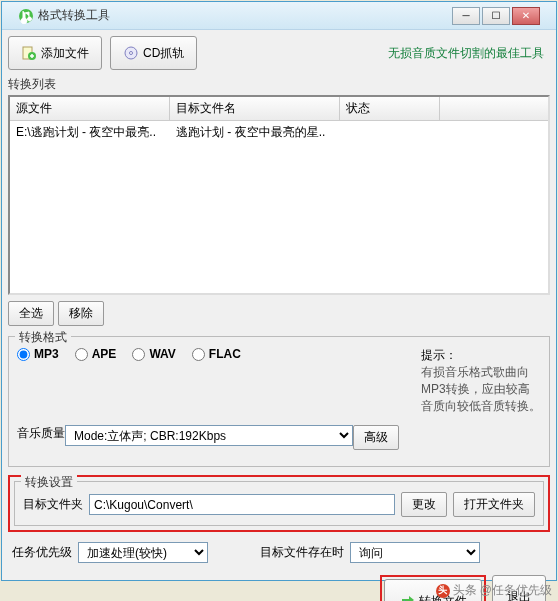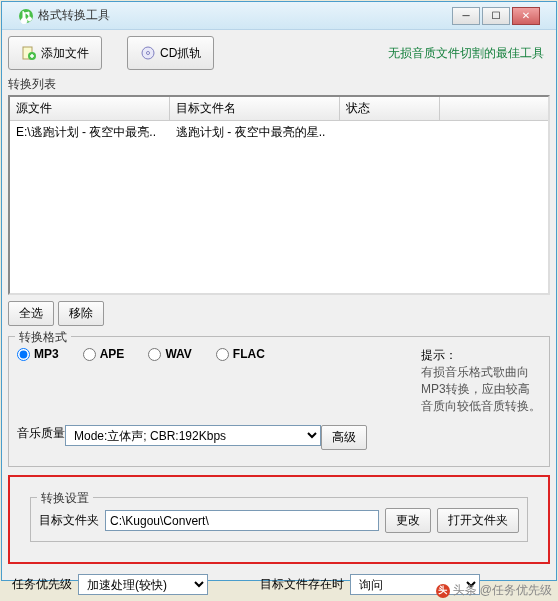--- a/index.html
+++ b/index.html
@@ -5,42 +5,42 @@
 *{box-sizing:border-box;margin:0;padding:0;font-family:"Microsoft YaHei",SimSun,sans-serif;font-size:12px}
 body{background:#ece9d8;width:558px;height:601px;position:relative;overflow:hidden}
 .win{border:1px solid #4a9dcc;background:#f0f0f0;width:556px;height:580px;margin:1px}
 .titlebar{height:28px;background:linear-gradient(#e8f4fb,#d0e7f5);display:flex;align-items:center;padding:0 16px;border-bottom:1px solid #b8d4e8}
 .ticon{width:16px;height:16px;margin-right:4px}
 .ttext{flex:1;color:#333}
 .wbtn{width:28px;height:18px;border:1px solid #8ea5b5;margin-left:2px;background:linear-gradient(#f8f8f8,#e0e0e0);display:flex;align-items:center;justify-content:center;font-size:10px;cursor:pointer}
 .wbtn.close{background:linear-gradient(#f0a0a0,#d06060);color:#fff;border-color:#a04040}
 .content{padding:6px;background:#f0f0f0;height:550px}
 .toprow{display:flex;align-items:center;margin-bottom:6px}
-.btn{height:32px;padding:16px 12px;border:1px solid #999;background:linear-gradient(#fcfcfc,#e8e8e8);border-radius:3px;display:flex;align-items:center;cursor:pointer;margin-right:25px}
+.btn{height:32px;padding:16px 12px;border:1px solid #999;background:linear-gradient(#fcfcfc,#e8e8e8);border-radius:3px;display:flex;align-items:center;cursor:pointer;margin-right:8px}
 .btn .ico{width:16px;height:16px;margin-right:4px}
 .tagline{margin-left:auto;color:#15803d;margin-right:6px}
 .section-lbl{color:#333;margin:4px 0 2px}
 .listpane{border:2px inset #ddd;background:#fff;height:200px;overflow:auto}
 .listhdr{display:flex;background:linear-gradient(#fdfdfd,#ebebeb);border-bottom:1px solid #ccc}
 .listhdr>div{padding:3px 6px;border-right:1px solid #ccc}
 .col1{width:160px}.col2{width:170px}.col3{width:100px}
 .listrow{display:flex;padding:2px 0}
 .listrow>div{padding:1px 6px;white-space:nowrap;overflow:hidden}
 .rowbtns{margin-top:6px;display:flex;gap:4px}
 .sbtn{padding:3px 10px;border:1px solid #999;background:linear-gradient(#fcfcfc,#e8e8e8);border-radius:2px;cursor:pointer}
 .group{border:1px solid #bbb;margin-top:10px;padding:10px 8px 16px;position:relative;background:#f0f0f0}
 .group-title{position:absolute;top:-8px;left:6px;background:#f0f0f0;padding:0 4px;color:#333}
 .fmtrow{display:flex;align-items:flex-start;gap:16px}
-.radios{display:flex;gap:24px;align-items:center}
+.radios{display:flex;gap:16px;align-items:center}
 .radios label{display:flex;align-items:center;gap:4px;font-size:15px;font-weight:bold;cursor:pointer}
 .tip{font-size:11px;color:#555;width:120px;margin-left:auto}
 .tip .tt{font-weight:normal;color:#000}
 .qrow{display:flex;margin-top:10px}
 select,input[type=text]{border:1px solid #7a9ab5;padding:2px 4px;background:#fff;height:21px}
-.redbox{border:2px solid #d22;padding:20px;margin-top:8px}
+.redbox{border:2px solid #d22;padding:4px;margin-top:8px}
 .settings{border:1px solid #bbb;padding:10px 8px 8px;position:relative}
 .tgtrow{display:flex;align-items:center;gap:6px}
 .tgtrow input{flex:1}
 .prirow{display:flex;align-items:center;gap:6px;margin-top:10px;padding:0 4px}
 .prirow .gap{width:40px}
 .bottom{display:flex;justify-content:flex-end;gap:6px;margin-top:12px;padding-right:4px}
 .cbtn{height:45px;padding:0 14px;border:1px solid #999;background:linear-gradient(#fcfcfc,#e8e8e8);border-radius:3px;display:flex;align-items:center;cursor:pointer}
 .redmark{border:2px solid #d22;padding:2px}
 .attribution{position:absolute;bottom:2px;right:6px;display:flex;align-items:center;gap:3px;color:#888;font-size:11px}
 .attr-ico{width:14px;height:14px;border-radius:50%;background:#d84026;color:#fff;display:flex;align-items:center;justify-content:center;font-size:9px;font-weight:bold}
@@ -118,21 +118,21 @@
               <span>FLAC</span>
             </label>
         </div>
         <div class="tip">
           <div class="tt">提示：</div>
           <div>有损音乐格式歌曲向MP3转换，应由较高音质向较低音质转换。</div>
         </div>
       </div>
       <div class="qrow">
         <span>音乐质量</span>
-        <select style="width:256px"><option>Mode:立体声; CBR:192Kbps</option></select>
+        <select style="width:288px"><option>Mode:立体声; CBR:192Kbps</option></select>
         <div class="sbtn">高级</div>
       </div>
     </div>
 
     <div class="redbox">
       <div class="settings">
         <div class="group-title" style="background:#f0f0f0">转换设置</div>
         <div class="tgtrow">
           <span>目标文件夹</span>
           <input type="text" value="C:\Kugou\Convert\" style="">

